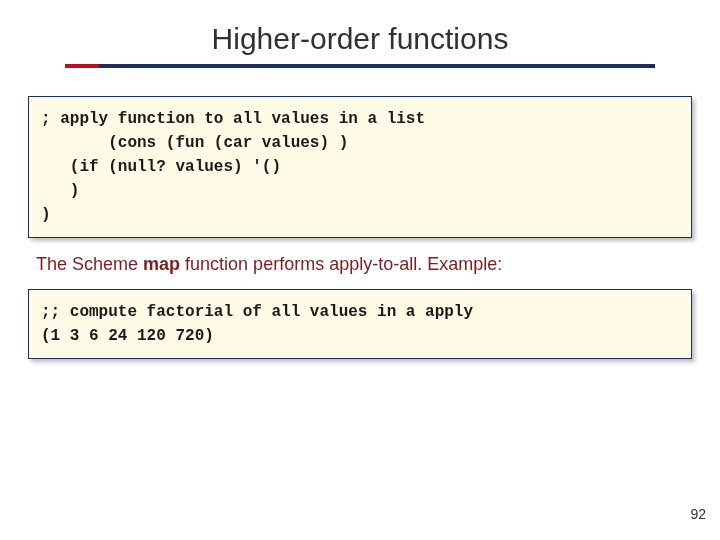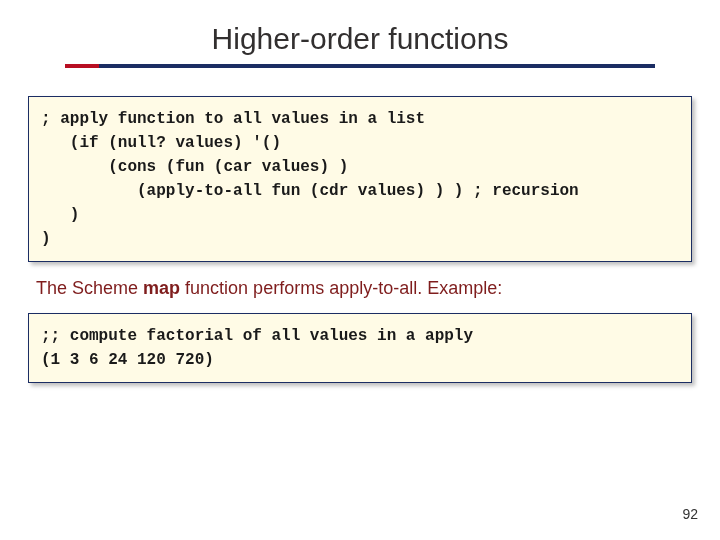--- a/index.html
+++ b/index.html
@@ -65,21 +65,21 @@
   }
   .code-box .line { white-space: pre; }
   .body-text {
     font-size: 18px;
     color: #7f1d1d;
     margin: 14px 8px 14px 8px;
   }
   .body-text .bold { font-weight: bold; }
   .page-num {
     position: absolute;
-    right: 22px;
+    right: 14px;
     bottom: 18px;
     font-size: 14px;
     color: #333;
     margin-left: 16px;
   }
 </style>
 </head>
 <body>
 
 <div class="slide">
@@ -87,23 +87,22 @@
   <div class="title-wrap">
     <div class="title">Higher-order functions</div>
     <div class="title-underline">
       <div class="underline-accent"></div>
       <div class="underline-main"></div>
     </div>
   </div>
 
   <div class="code-box">
     <div class="line">; apply function to all values in a list</div>
+    <div class="line">       (cons (fun (car values) )</div>
     <div class="line">   (if (null? values) '()</div>
-    <div class="line">       (cons (fun (car values) )</div>
-    <div class="line">          (apply-to-all fun (cdr values) ) ) ; recursion</div>
     <div class="line">   )</div>
     <div class="line">)</div>
   </div>
 
   <div class="body-text">
     <span>The Scheme </span><span class="bold">map</span><span> function performs apply-to-all.  Example:</span>
   </div>
 
   <div class="code-box">
     <div class="line">;; compute factorial of all values in a apply</div>

